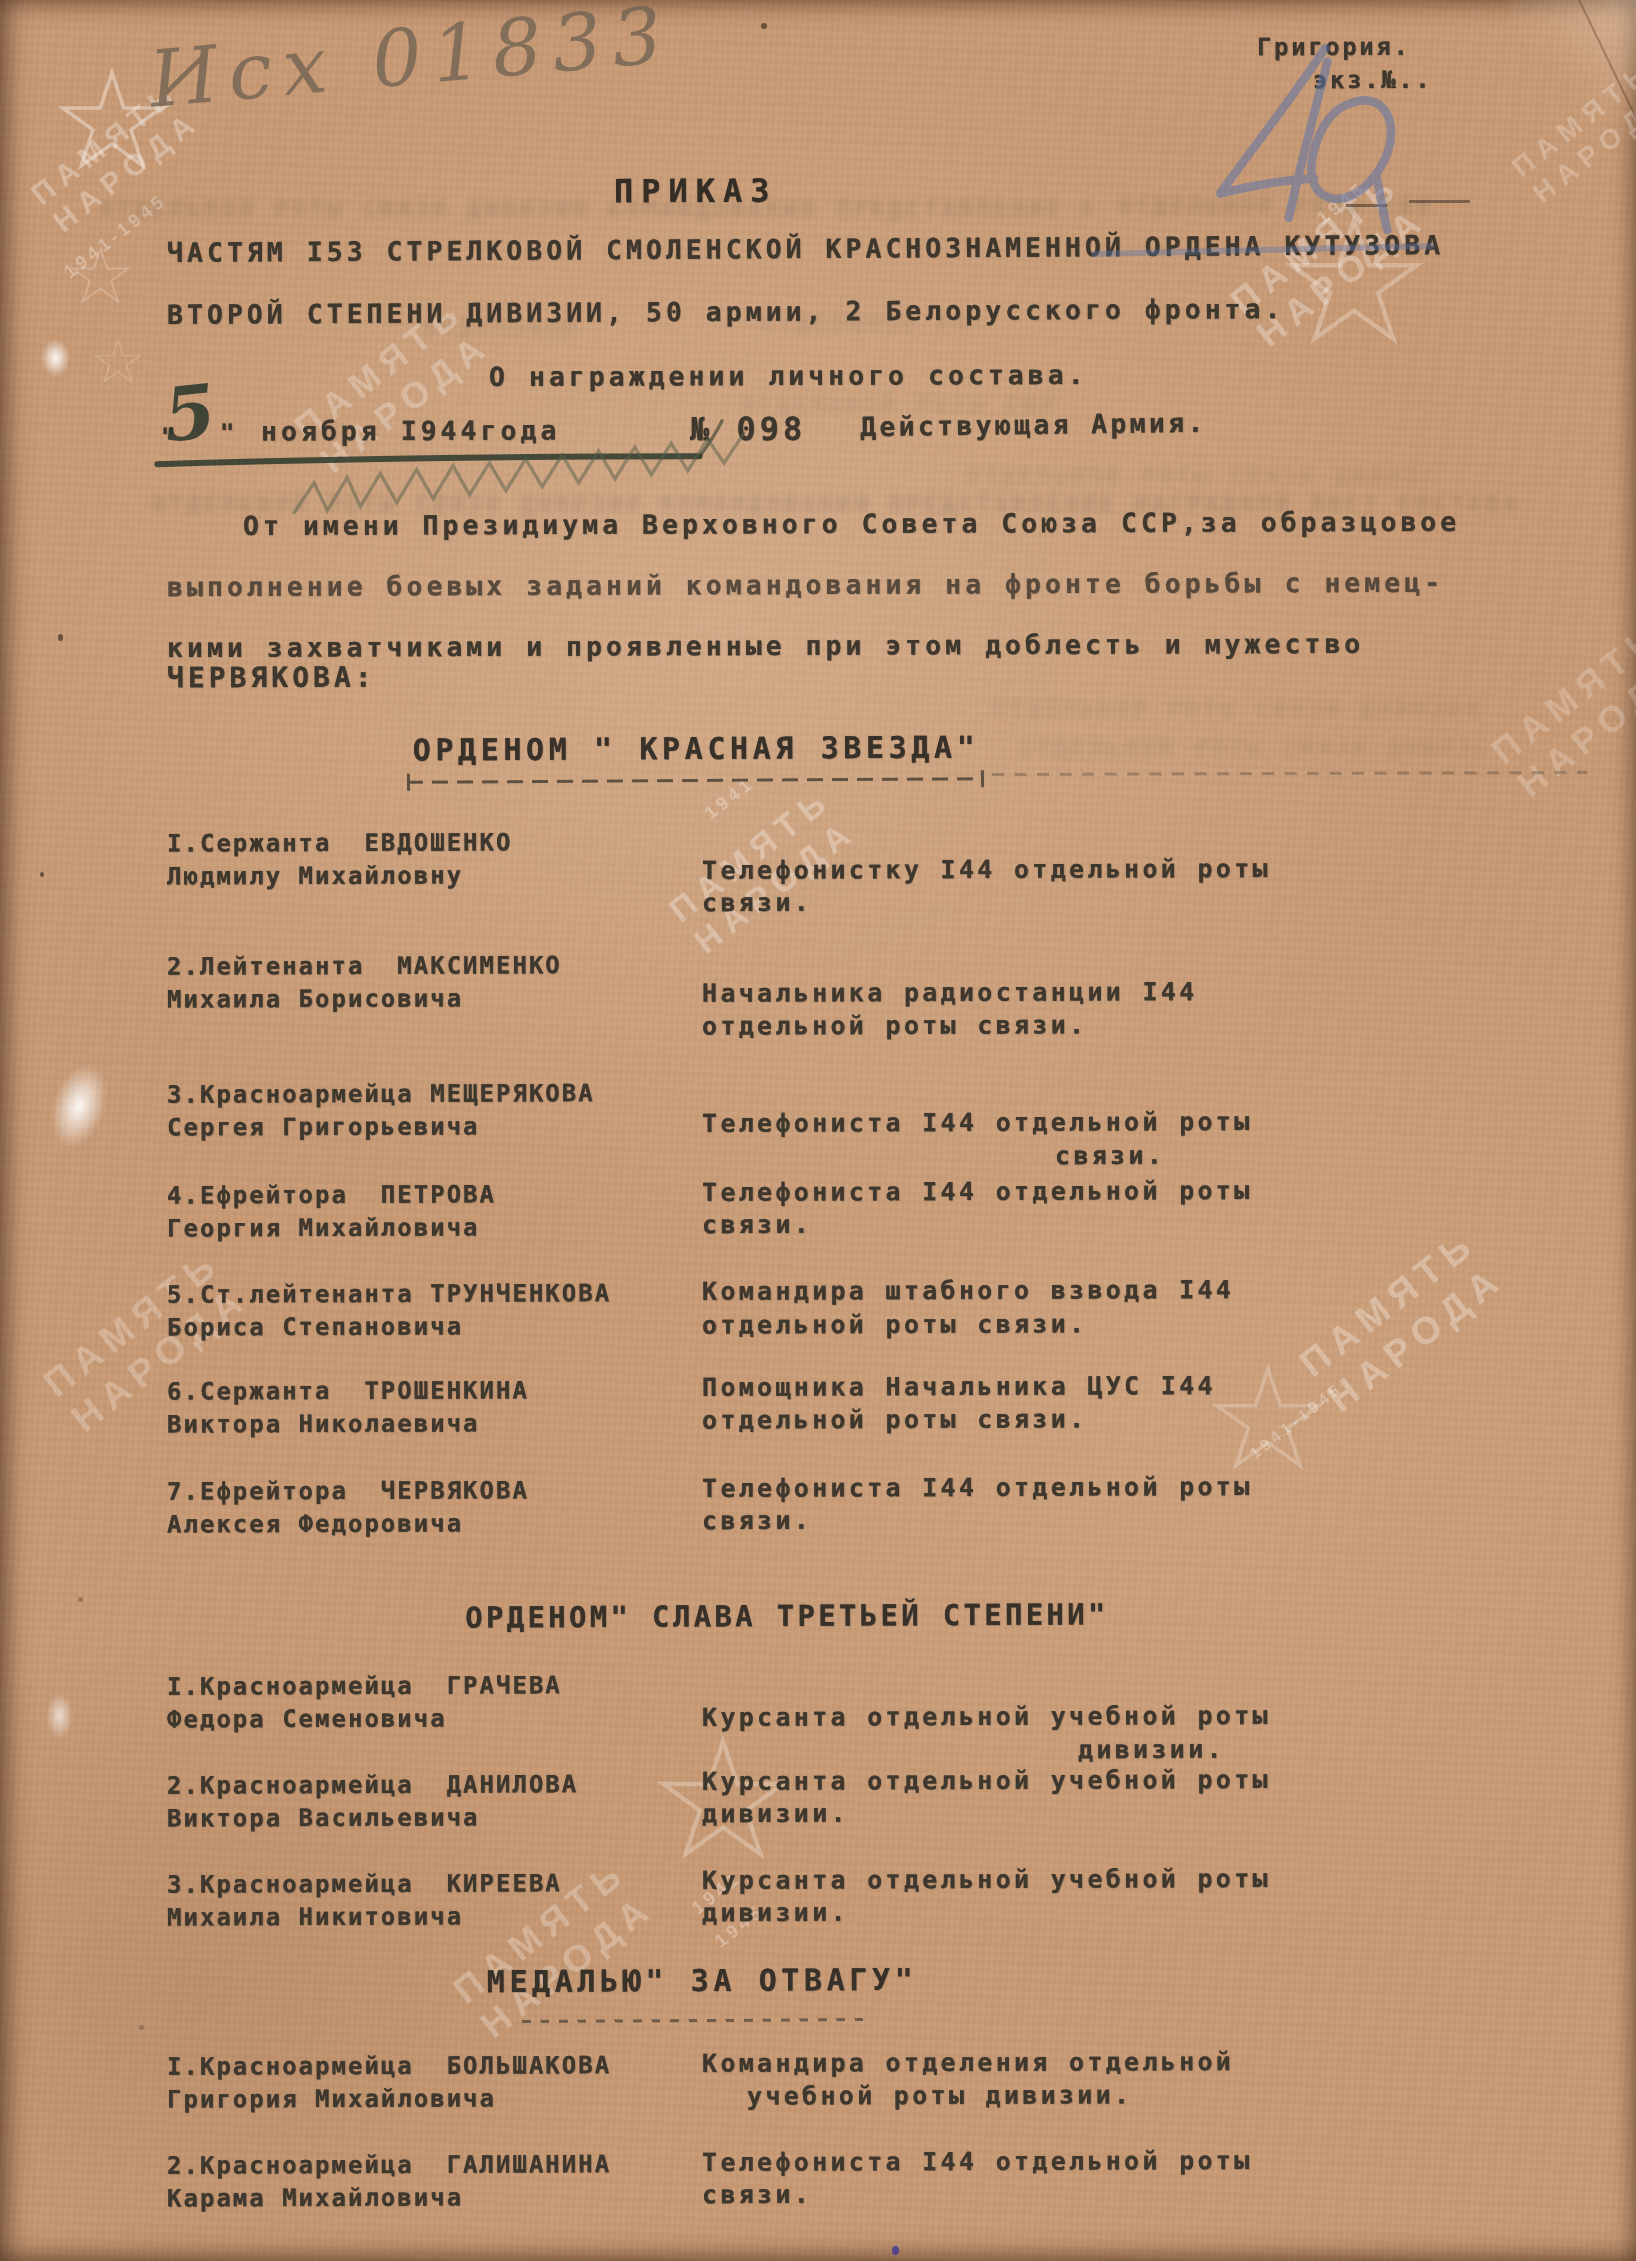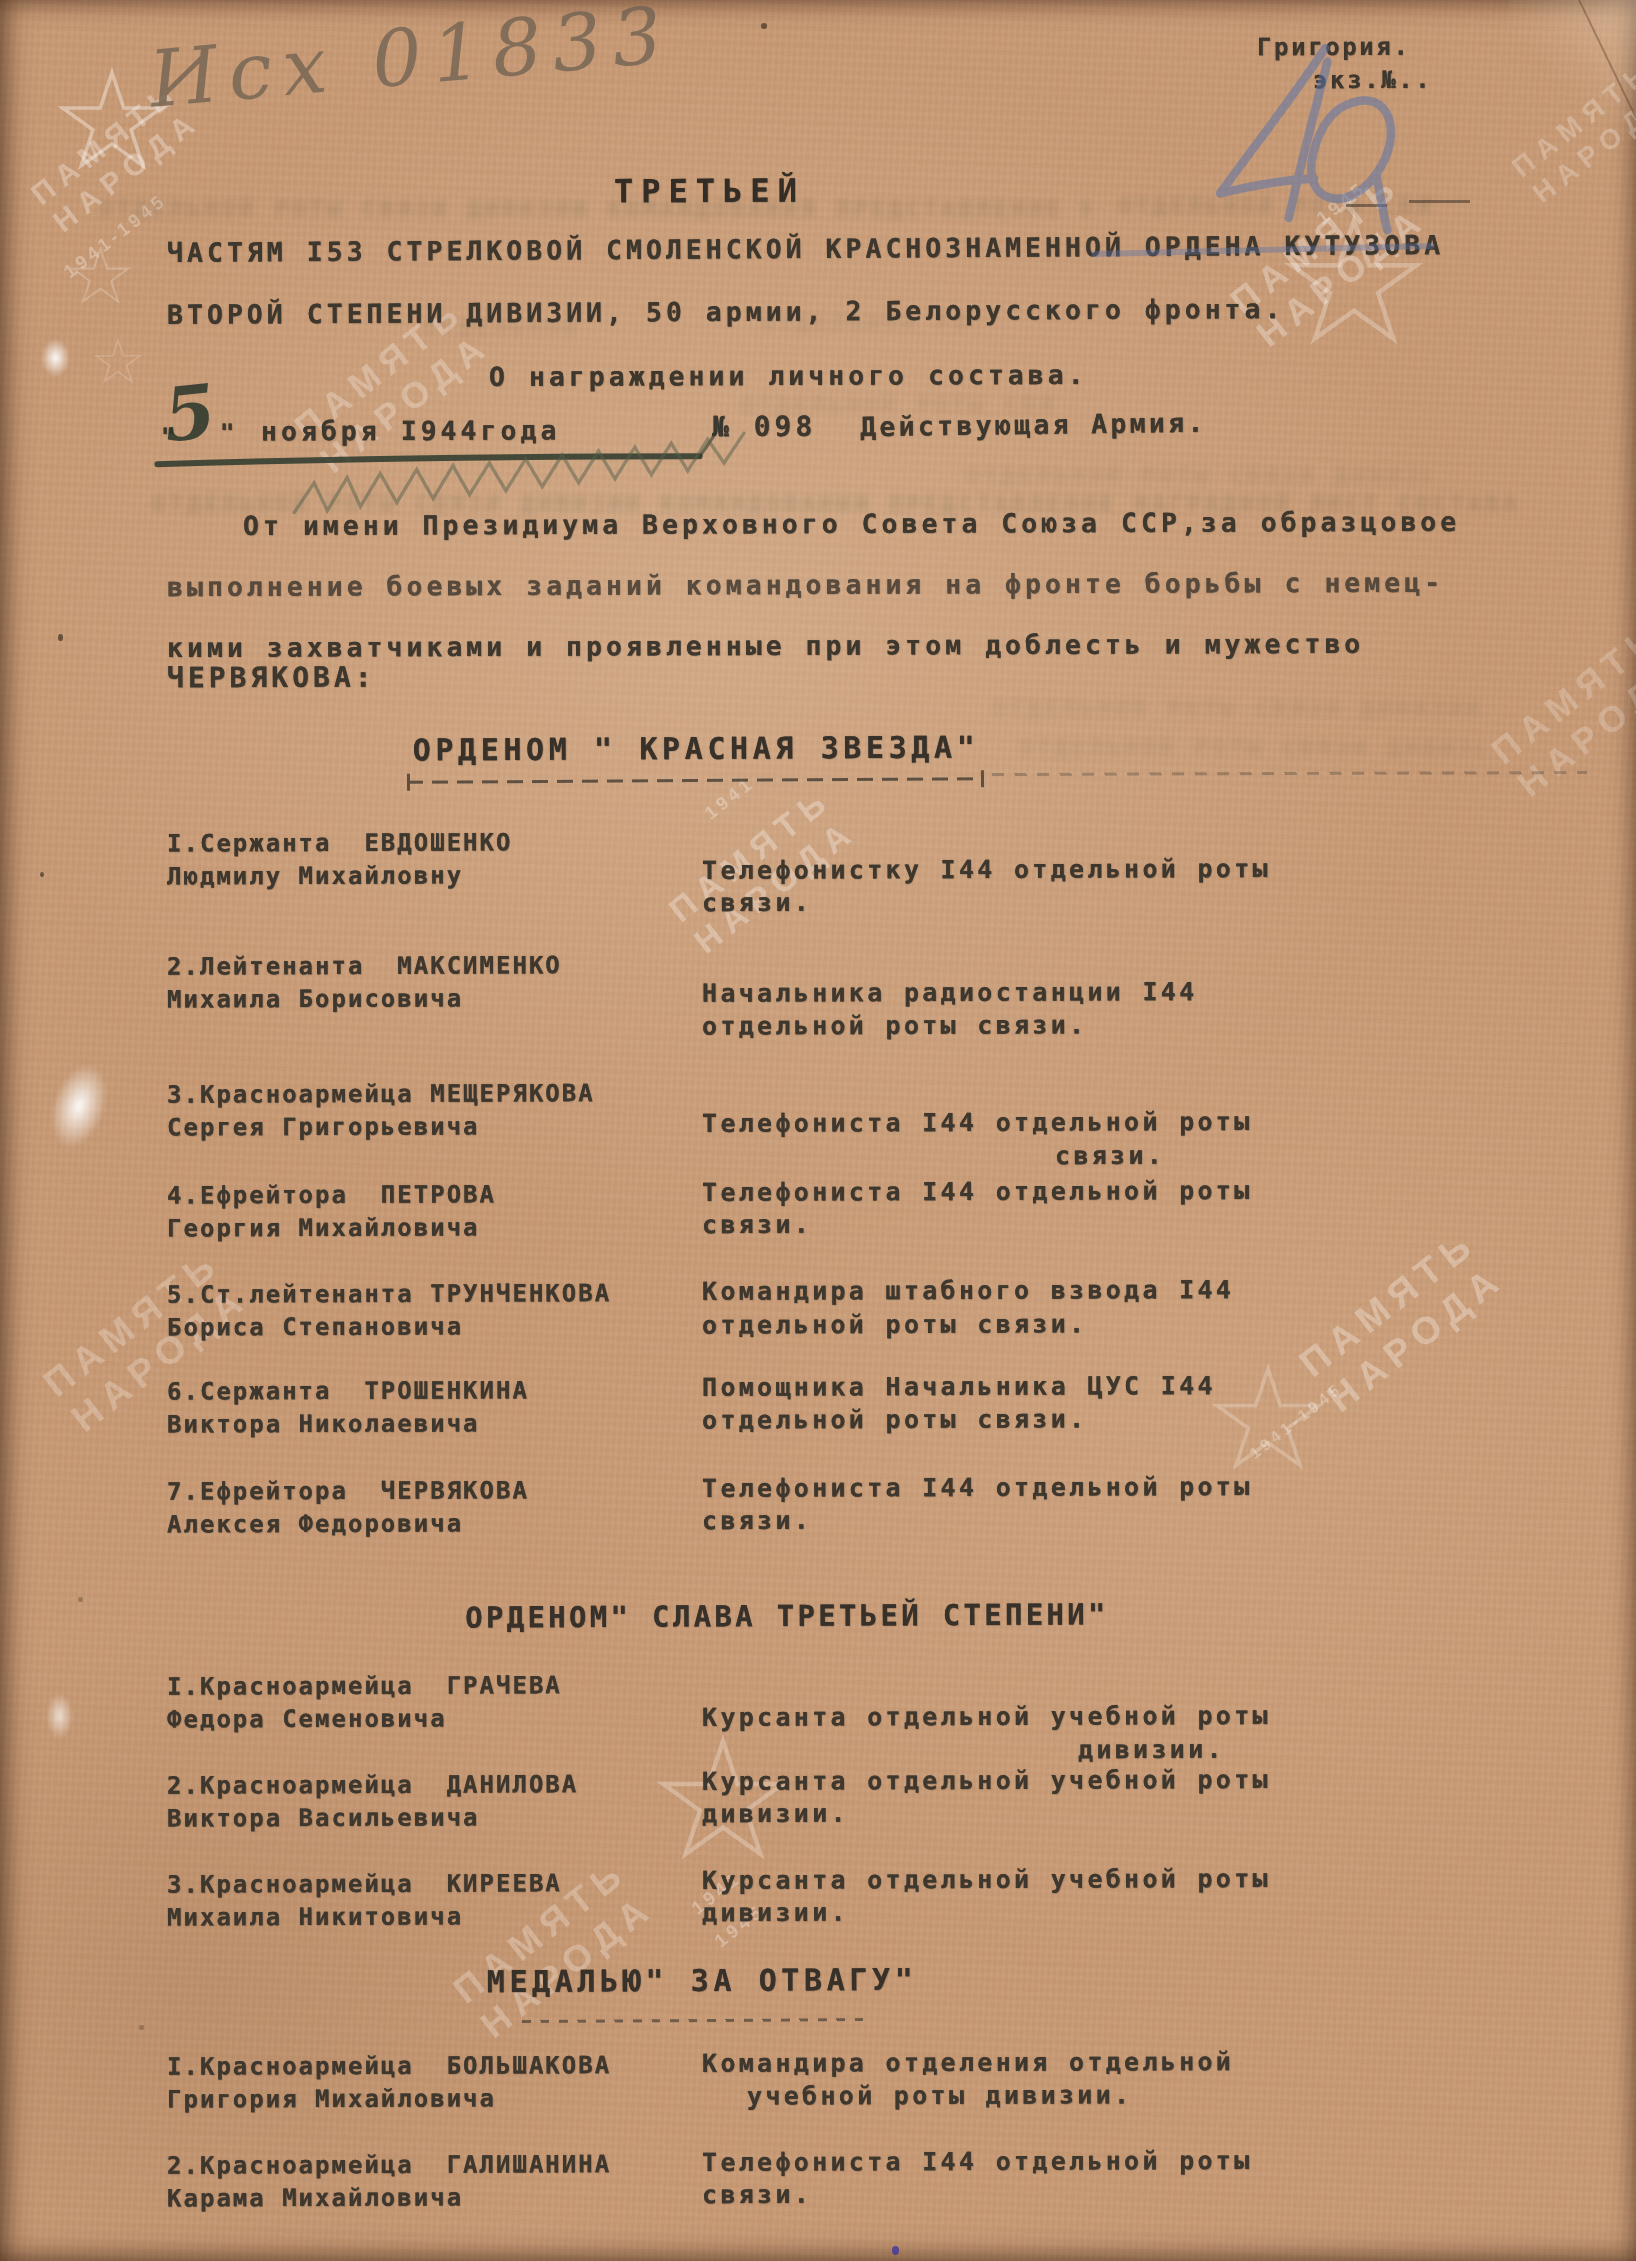--- a/index.html
+++ b/index.html
@@ -139,31 +139,31 @@
   <div class="ghost" style="left:152px;top:491px;width:1455px;">ОТДЕЛЬНОЙ РОТЫ СВЯЗИ ДИВИЗИИ КОМАНДОВАНИЯ ПРЕДСТАВЛЕНИЕ НАГРАДНОЙ ЛИСТ СОСТАВА</div>
   <div class="ghost g-light" style="left:966px;top:463px;width:463px;">ОТДЕЛЬНОЙ РОТЫ СВЯЗИ ДИВИЗИИ КОМАНДОВАНИЯ ПРЕДСТАВЛЕНИЕ НАГРАДНОЙ ЛИСТ СОСТАВА</div>
   <div class="ghost g-light" style="left:992px;top:696px;width:503px;">ОТДЕЛЬНОЙ РОТЫ СВЯЗИ ДИВИЗИИ КОМАНДОВАНИЯ ПРЕДСТАВЛЕНИЕ НАГРАДНОЙ ЛИСТ СОСТАВА</div>
   <div class="ghost g-light" style="left:1019px;top:735px;width:463px;">ОТДЕЛЬНОЙ РОТЫ СВЯЗИ ДИВИЗИИ КОМАНДОВАНИЯ ПРЕДСТАВЛЕНИЕ НАГРАДНОЙ ЛИСТ СОСТАВА</div>
 
   <div class="t small" style="left:1257px;top:33px;">Григория.</div>
   <div class="t small" style="left:1313px;top:66px;">экз.№..</div>
   <div style="position:absolute;left:1346px;top:204px;width:41px;height:2.6px;background:rgba(60,50,40,.55)"></div>
   <div style="position:absolute;left:1409px;top:200px;width:61px;height:2.6px;background:rgba(60,50,40,.55)"></div>
 
-  <div class="t title" style="left:614px;top:172px;">ТРЕТЬЕЙ</div>
+  <div class="t title" style="left:614px;top:172px;">ПРИКАЗ</div>
 
   <div class="t hdr" style="left:167px;top:233px;transform:rotate(-0.35deg);">ЧАСТЯМ I53 СТРЕЛКОВОЙ СМОЛЕНСКОЙ КРАСНОЗНАМЕННОЙ ОРДЕНА КУТУЗОВА</div>
   <div class="t hdr" style="left:167px;top:296px;transform:rotate(-0.3deg);">ВТОРОЙ СТЕПЕНИ ДИВИЗИИ, 50 армии, 2 Белорусского фронта.</div>
   <div class="t hdr" style="left:489px;top:360px;">О награждении личного состава.</div>
 
   <div class="t small" style="left:161px;top:423px;">"</div>
   <div class="t small" style="left:220px;top:419px;">"</div>
   <div class="hand hw-day">5</div>
   <div class="t hdr" style="left:261px;top:415px;">ноября I944года</div>
-  <div class="t" style="left:712px;top:410px;font-size:28px;letter-spacing:4px;">№ 098</div>
+  <div class="t" style="left:690px;top:410px;font-size:32px;letter-spacing:4px;">№ 098</div>
   <div class="t" style="left:860px;top:409px;font-size:26.5px;letter-spacing:3.3px;transform:rotate(-0.7deg);">Действующая Армия.</div>
 
   <div class="t hdr" style="left:243px;top:508px;">От имени Президиума Верховного Совета Союза ССР,за образцовое</div>
   <div class="t hdr faded" style="left:167px;top:569px;">выполнение боевых заданий командования на фронте борьбы с немец-</div>
   <div class="t hdr" style="left:167px;top:630px;">кими захватчиками и проявленные при этом доблесть и мужество</div>
   <div class="t" style="left:167px;top:661px;font-size:28px;letter-spacing:4px;">ЧЕРВЯКОВА:</div>
 
   <div class="dash" style="left:407px;top:779px;width:577px;">
       <div class="bar"></div>
       <div class="bar r"></div>

